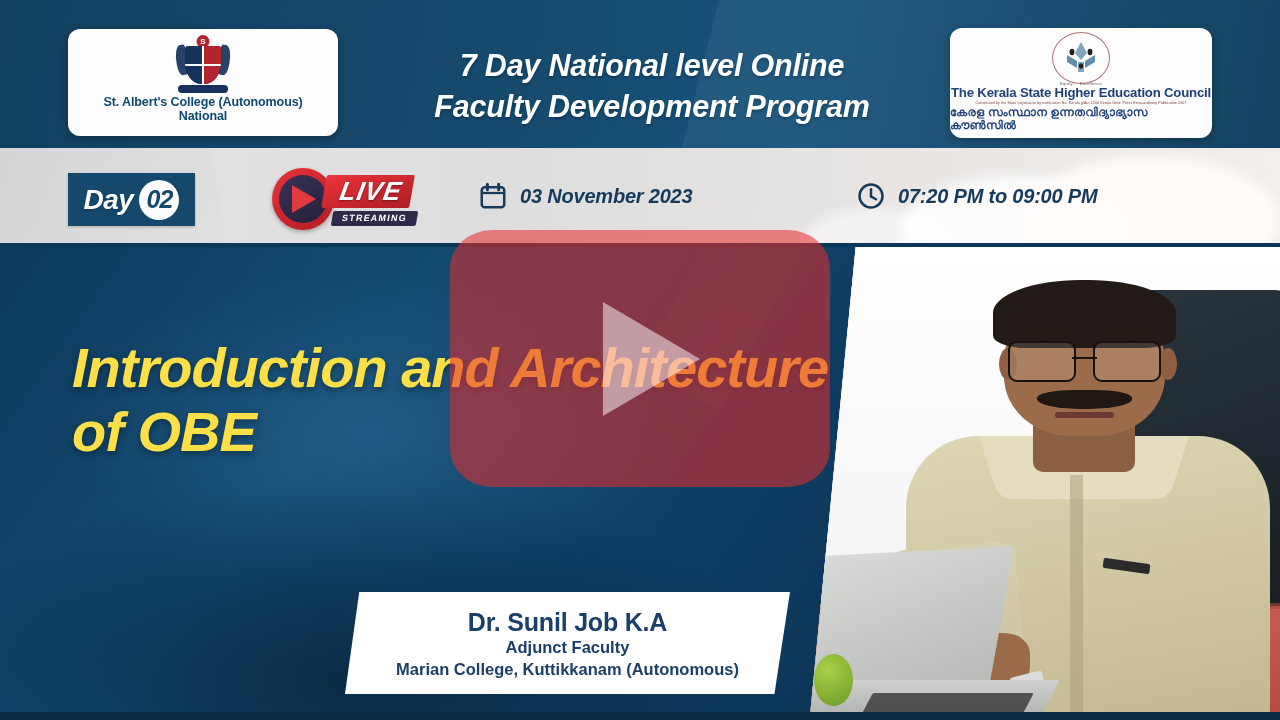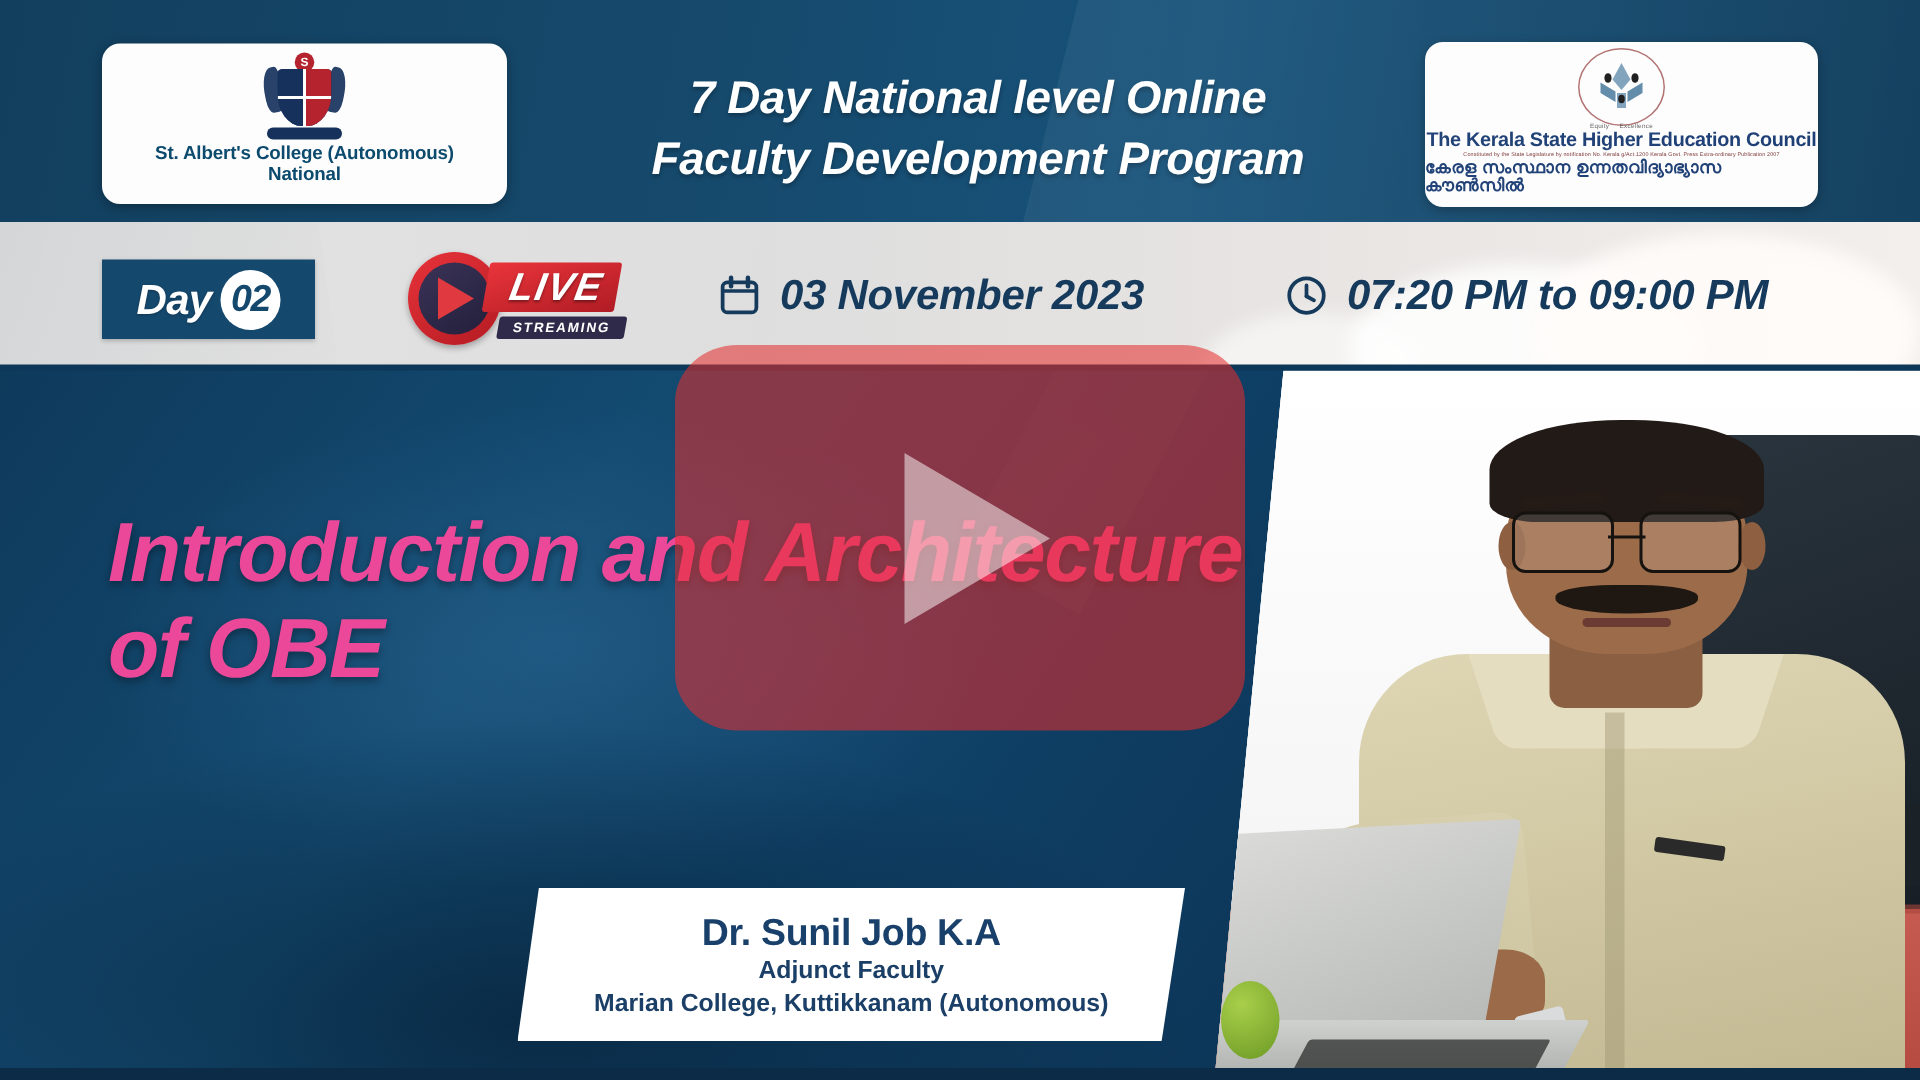--- a/index.html
+++ b/index.html
@@ -146,21 +146,21 @@
   .strip-shade {
     position: absolute; left: -40px; top: -30px;
     width: 260px; height: 190px;
     background: linear-gradient(115deg, rgba(170,175,180,0.30), rgba(255,255,255,0));
     transform: rotate(-8deg);
   }
 
   .day-badge {
     position: absolute;
     left: 68px; top: 173px;
-    width: 142px; height: 53px;
+    width: 127px; height: 53px;
     background: #15486d;
     display: flex; align-items: center; justify-content: center;
     gap: 2px;
     box-shadow: 0 1px 3px rgba(0,0,0,0.22);
   }
   .day-badge .day-word {
     color: #ffffff;
     font-size: 28px;
     font-weight: bold;
     font-style: italic;
@@ -224,21 +224,21 @@
     letter-spacing: 1.2px;
     transform: skewX(-10deg);
     border-radius: 2px;
     line-height: 1.2;
   }
 
   .meta-item {
     position: absolute;
     display: flex; align-items: center; gap: 12px;
     color: #153a5c;
-    font-size: 28px;
+    font-size: 20px;
     font-weight: bold;
     font-style: italic;
     letter-spacing: -0.2px;
   }
   .meta-item.date { left: 478px; top: 181px; }
   .meta-item.time { left: 856px; top: 181px; }
   .meta-icon { display: block; }
 
   .strip-divider {
     position: absolute; left: 0; top: 243px;
@@ -269,21 +269,21 @@
   .bg-dark {
     position: absolute; left: -100px; bottom: -160px;
     width: 900px; height: 400px;
     background: radial-gradient(ellipse at center, rgba(4,22,40,0.55), rgba(0,0,0,0) 70%);
   }
 
   .session-title {
     position: absolute;
     left: 72px; top: 336px;
     width: 790px;
-    color: #ec4899;
+    color: #fde047;
     font-size: 56px;
     font-weight: bold;
     font-style: italic;
     line-height: 1.14;
     letter-spacing: -1px;
     text-shadow: 0 3px 6px rgba(0,0,0,0.35);
     z-index: 6;
   }
 
   

